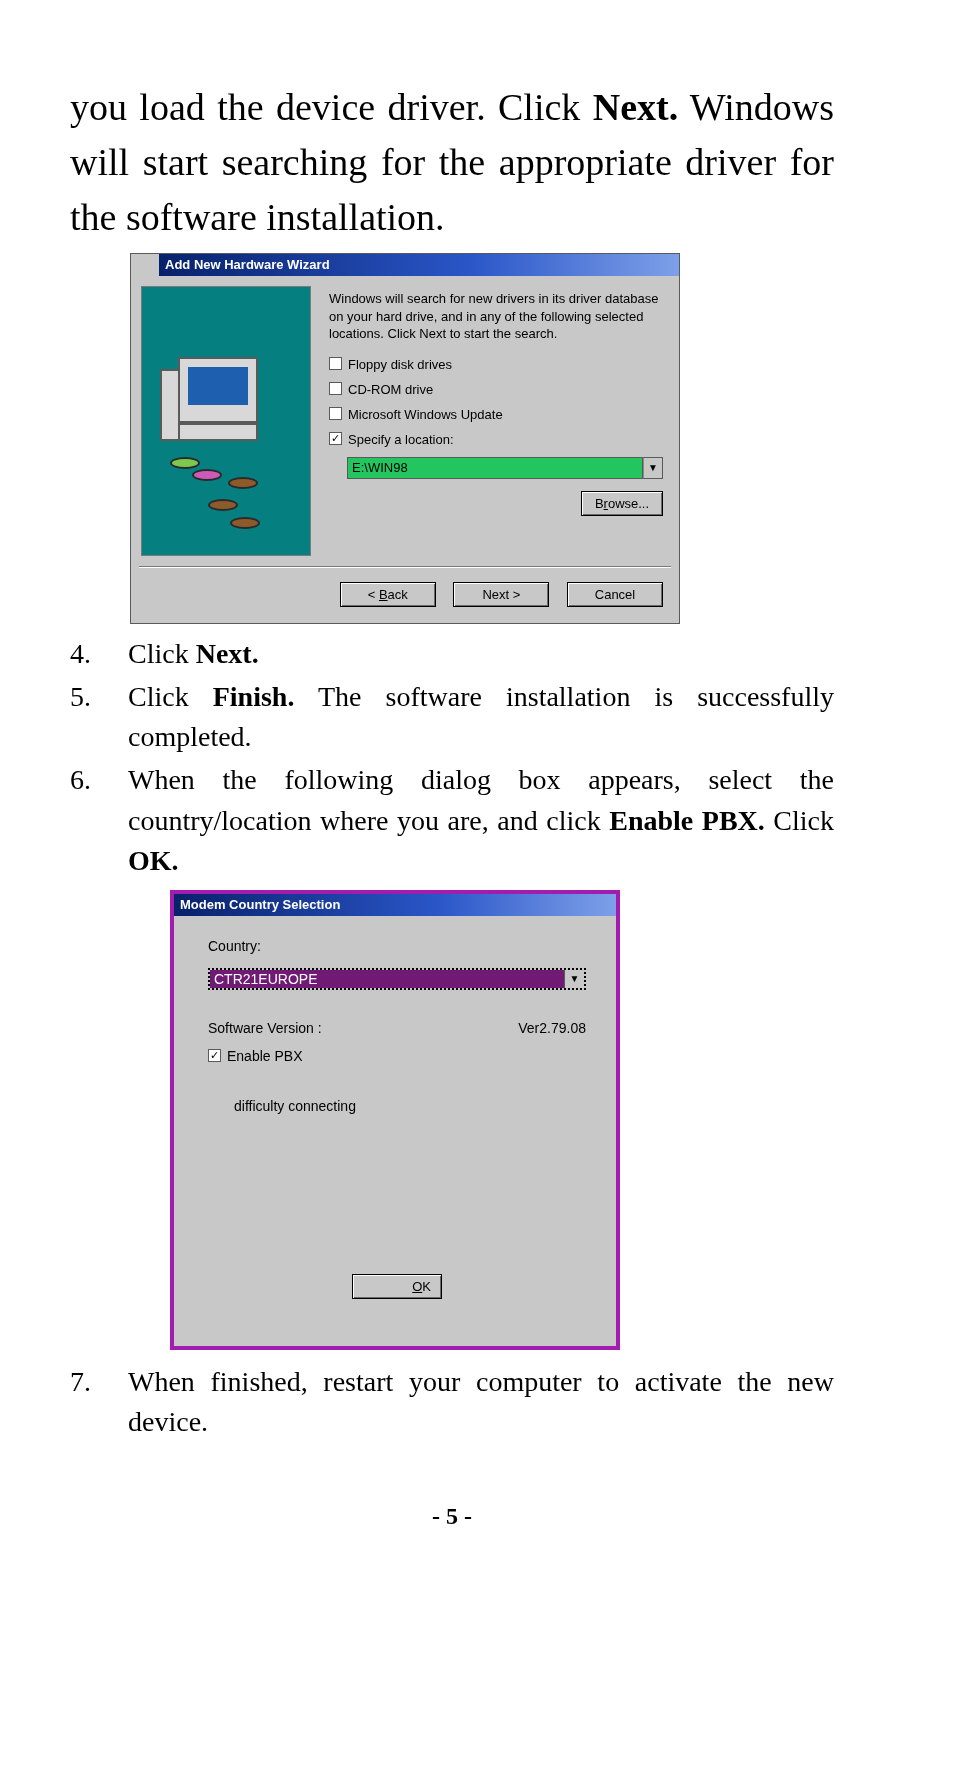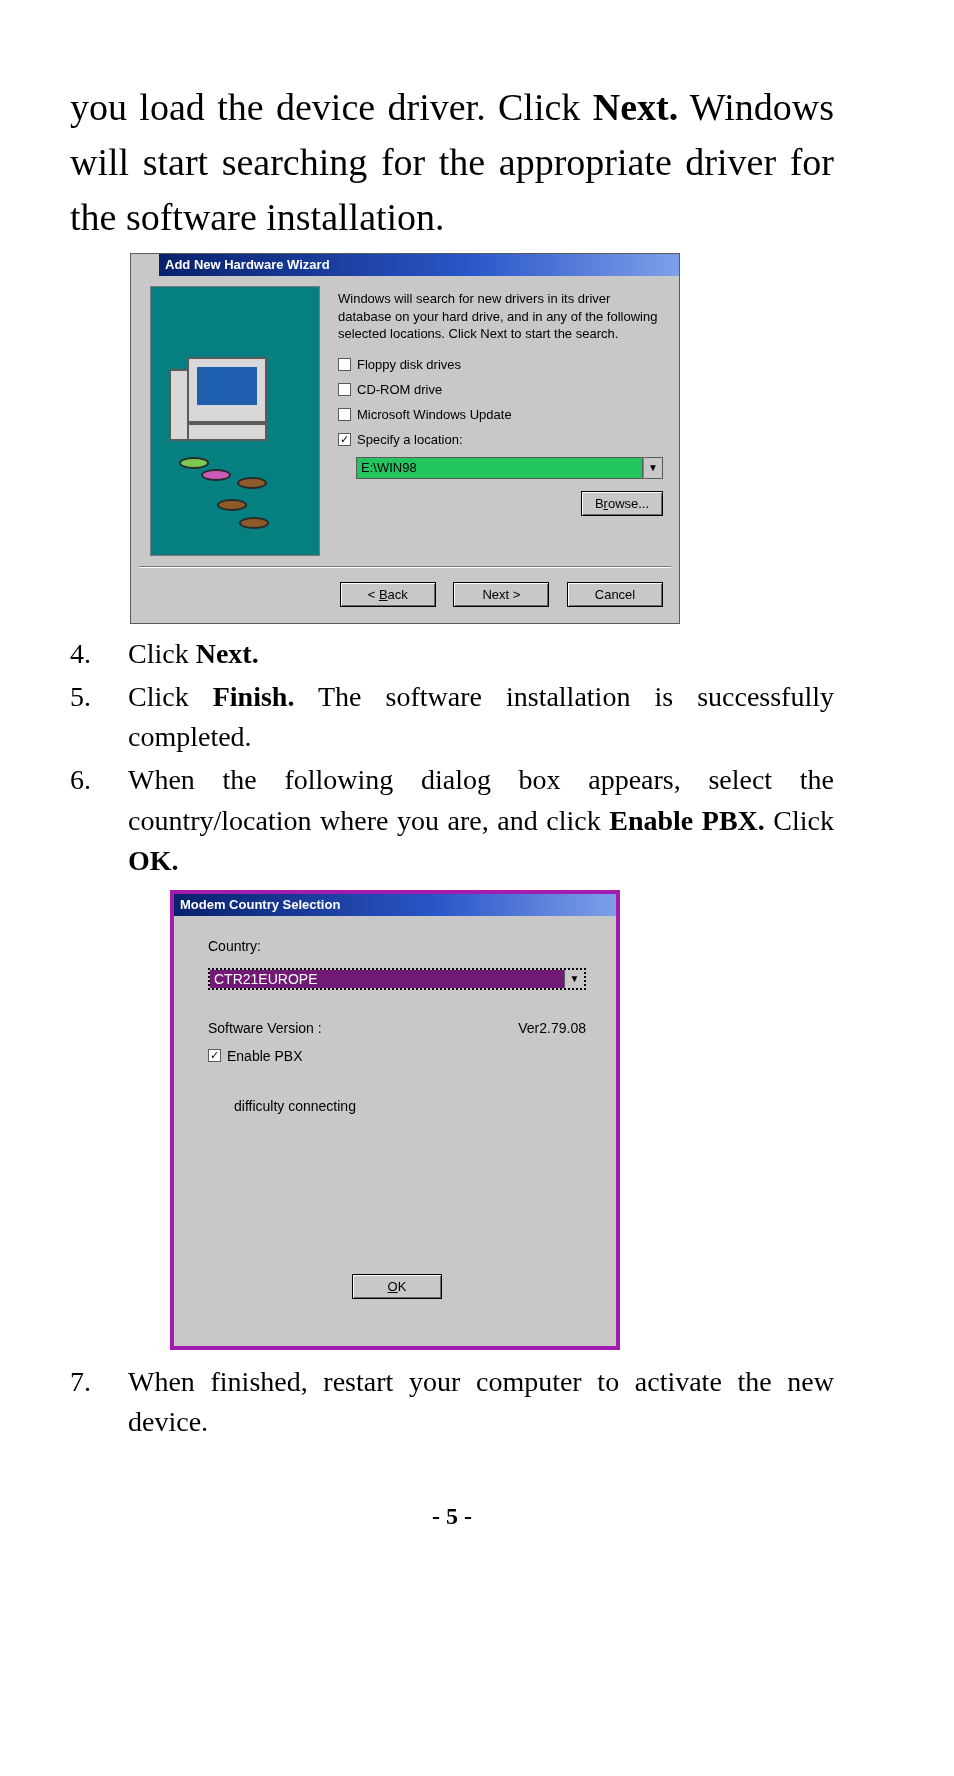--- a/index.html
+++ b/index.html
@@ -34,21 +34,20 @@
     background: linear-gradient(to right,#08216b 0%,#2a56c8 60%,#7ea0e9 100%);
     color:#fff;
     font-weight:bold;
     font-size:13px;
     padding:3px 6px;
     margin-left:28px;
   }
   .d1-body {
     display:flex;
     background:#c8c8c8;
-    padding-left:9px;
   }
   .d1-left {
     width:170px;
     min-height:270px;
     background:#057f80;
     position:relative;
     margin:10px 0 10px 10px;
     border:1px solid #7a7a7a;
   }
   
@@ -73,21 +72,21 @@
     border:2px solid #2a2a2a;
   }
   .fl1{left:28px; top:170px; background:#7ec850;}
   .fl2{left:50px; top:182px; background:#cc5ab8;}
   .fl3{left:86px; top:190px; background:#8d5a2a;}
   .fl4{left:66px; top:212px; background:#8d5a2a;}
   .fl5{left:88px; top:230px; background:#8d5a2a;}
 
   .d1-right { flex:1; padding:14px 16px 10px 18px; }
   .d1-desc { line-height:1.35; margin-bottom:14px; }
-  .chk-row { display:flex; align-items:center; margin:10px 0; }
+  .chk-row { display:flex; margin:10px 0; }
   .chk-box {
     width:13px; height:13px; background:#fff; border:1px solid #5a5a5a;
     margin-right:6px; display:flex; align-items:center; justify-content:center;
     font-size:11px; line-height:11px;
   }
   .location-box {
     margin-left:18px; margin-top:4px; display:flex;
   }
   .loc-input {
     flex:1; height:22px; background:#22c55e; border:1px solid #5a5a5a;
@@ -139,21 +138,21 @@
     flex:1; background:#701a75; color:#fff; padding:1px 4px; font-size:14px;
   }
   .combo-drop {
     width:20px; background:#c8c8c8; border-left:1px solid #5a5a5a;
     display:flex; align-items:center; justify-content:center; font-size:10px;
   }
   .d2-row2 { display:flex; justify-content:space-between; margin-top:30px; }
   .chk-row2 { display:flex; align-items:center; margin-top:12px; }
   .pbx-note { margin:34px 0 0 26px; }
   .ok-row { text-align:center; margin-top:160px; }
-  .ok-row .btn98 { min-width:90px; }
+  .ok-row .btn98 { min-width:90px;text-align:right; }
 
   .pagenum { text-align:center; font-size:24px; font-weight:bold; margin-top:60px; }
 </style>
 </head>
 <body>
 
 <div class="intro">
   <span>you load the device driver. Click </span><span class="bold">Next.</span><span> Windows will start searching for the appropriate driver for the software installation.</span>
 </div>
 

